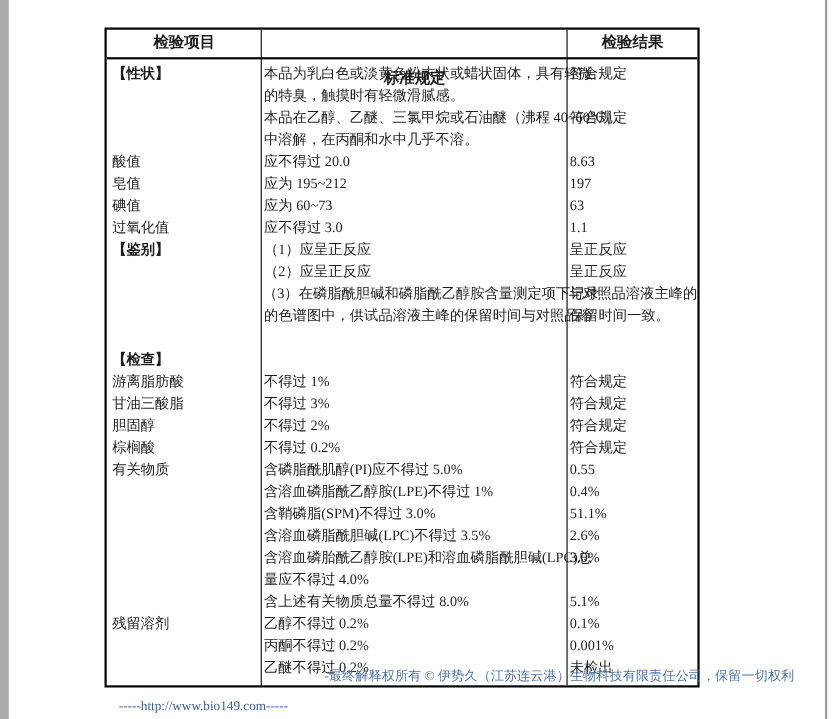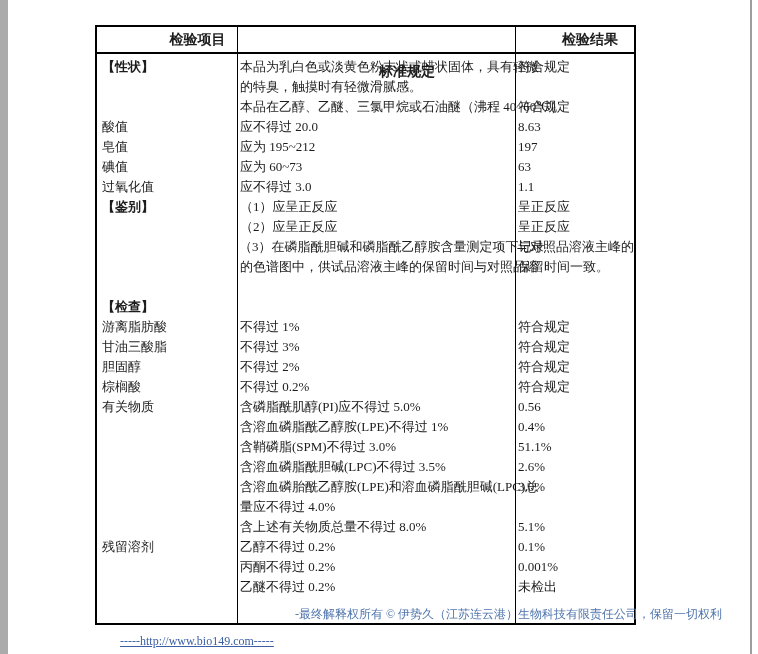--- a/index.html
+++ b/index.html
@@ -15,43 +15,43 @@
   .left-edge{position:absolute;left:0;top:0;width:8px;height:654px;background:#ababab;}
   .right-edge-line{position:absolute;left:750px;top:0;width:2px;height:654px;background:#9e9e9e;}
   .doc-table{
     position:absolute;left:95px;top:25px;width:541px;height:600px;
     border:2px solid #000;box-sizing:border-box;background:transparent;
   }
   .v-div{position:absolute;top:0;bottom:0;width:1px;background:#000;}
   .v-div.d1{left:140px;}
   .v-div.d2{left:418px;}
   .h-head{position:absolute;left:0;right:0;top:25px;height:2px;background:#000;}
-  .thead{position:absolute;left:0;right:0;top:0;height:25px;display:flex;padding-left:30px;}
+  .thead{position:absolute;left:0;right:0;top:0;height:25px;display:flex;}
   .th{
     font-weight:bold;font-size:14px;line-height:25px;text-align:center;
     box-sizing:border-box;
   }
   .th.c1{width:141px;}
   .th.c2{width:278px;margin-top:32px;}
   .th.c3{flex:1;}
   .tbody{position:absolute;left:0;right:0;top:27px;bottom:0;padding-top:3px;}
   .row{display:flex;height:20px;line-height:20px;font-size:13px;}
   .cell{box-sizing:border-box;white-space:nowrap;overflow:visible;}
   .cell.c1{width:135px;padding-left:5px;}
   .cell.c1.indent{}
   .cell.c1.bold{font-weight:bold;}
   .cell.c2{width:278px;padding-left:8px;}
   .cell.c3{flex:1;padding-left:8px;}
   .watermark{
     position:absolute;left:295px;top:606px;height:16px;line-height:16px;
     font-size:12px;white-space:nowrap;z-index:5;
   }
   .footer-link{
-    position:absolute;left:120px;top:634px;font-size:12px;
-    text-decoration:underline;cursor:pointer;white-space:nowrap;z-index:5;
+    position:absolute;left:108px;top:634px;font-size:12px;
+    cursor:pointer;white-space:nowrap;z-index:5;
   }
 </style>
 </head>
 <body>
 
 <div class="page">
   <div class="left-edge"></div>
   <div class="right-edge-line"></div>
 
   <div class="doc-table">
@@ -73,20 +73,25 @@
           <div class="cell c1"></div>
           <div class="cell c2">的特臭，触摸时有轻微滑腻感。</div>
           <div class="cell c3"></div>
         </div>
         <div class="row">
           <div class="cell c1"></div>
           <div class="cell c2">本品在乙醇、乙醚、三氯甲烷或石油醚（沸程 40~60℃）</div>
           <div class="cell c3">符合规定</div>
         </div>
         <div class="row">
+          <div class="cell c1"></div>
+          <div class="cell c2">中溶解，在丙酮和水中几乎不溶。</div>
+          <div class="cell c3"></div>
+        </div>
+        <div class="row">
           <div class="cell c1 indent">酸值</div>
           <div class="cell c2">应不得过 20.0</div>
           <div class="cell c3">8.63</div>
         </div>
         <div class="row">
           <div class="cell c1 indent">皂值</div>
           <div class="cell c2">应为 195~212</div>
           <div class="cell c3">197</div>
         </div>
         <div class="row">
@@ -144,21 +149,21 @@
           <div class="cell c3">符合规定</div>
         </div>
         <div class="row">
           <div class="cell c1 indent">棕榈酸</div>
           <div class="cell c2">不得过 0.2%</div>
           <div class="cell c3">符合规定</div>
         </div>
         <div class="row">
           <div class="cell c1 indent">有关物质</div>
           <div class="cell c2">含磷脂酰肌醇(PI)应不得过  5.0%</div>
-          <div class="cell c3">0.56</div>
+          <div class="cell c3">0.55</div>
         </div>
         <div class="row">
           <div class="cell c1"></div>
           <div class="cell c2">含溶血磷脂酰乙醇胺(LPE)不得过  1%</div>
           <div class="cell c3">0.4%</div>
         </div>
         <div class="row">
           <div class="cell c1"></div>
           <div class="cell c2">含鞘磷脂(SPM)不得过  3.0%</div>
           <div class="cell c3">51.1%</div>

